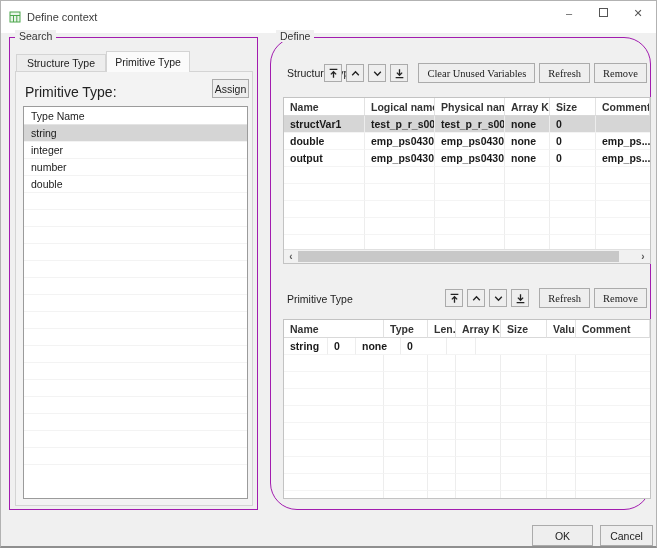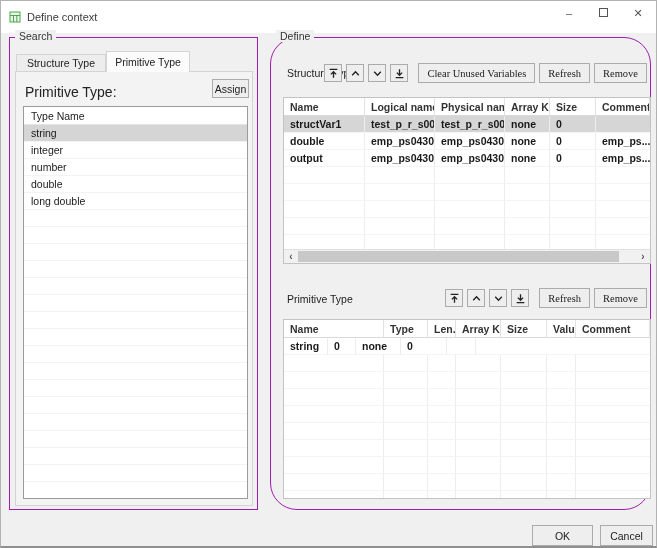--- a/index.html
+++ b/index.html
@@ -159,21 +159,20 @@
       <span class="field-label">Primitive Type:</span>
       <button class="btn" id="assign-btn">Assign</button>
 
       <div class="listbox">
         <div class="list-header">Type Name</div>
         <div>
             <div class="list-row selected">string</div>
             <div class="list-row">integer</div>
             <div class="list-row">number</div>
             <div class="list-row">double</div>
-            <div class="list-row">long double</div>
             <div class="list-row"></div>
             <div class="list-row"></div>
             <div class="list-row"></div>
             <div class="list-row"></div>
             <div class="list-row"></div>
             <div class="list-row"></div>
             <div class="list-row"></div>
             <div class="list-row"></div>
             <div class="list-row"></div>
             <div class="list-row"></div>

